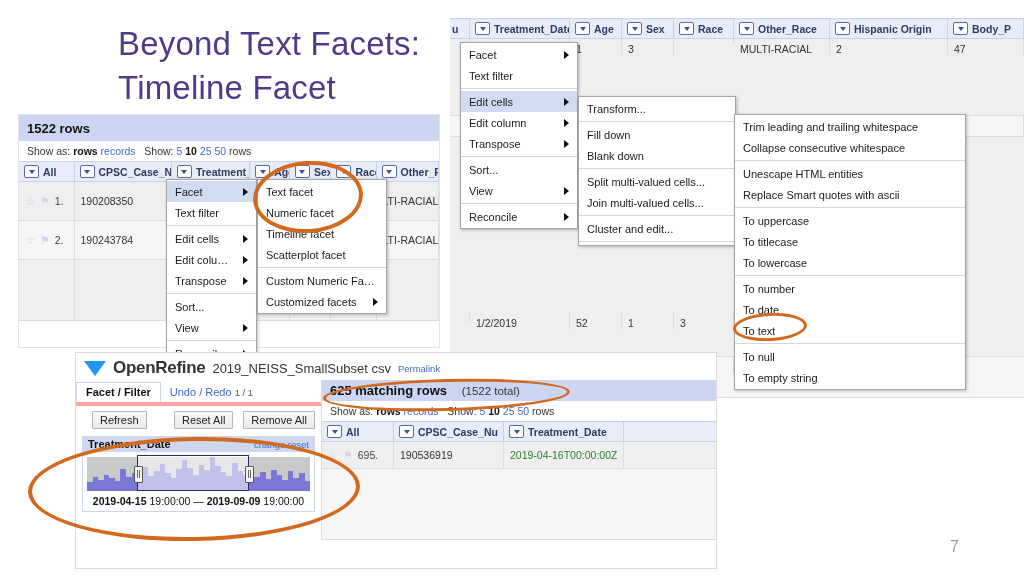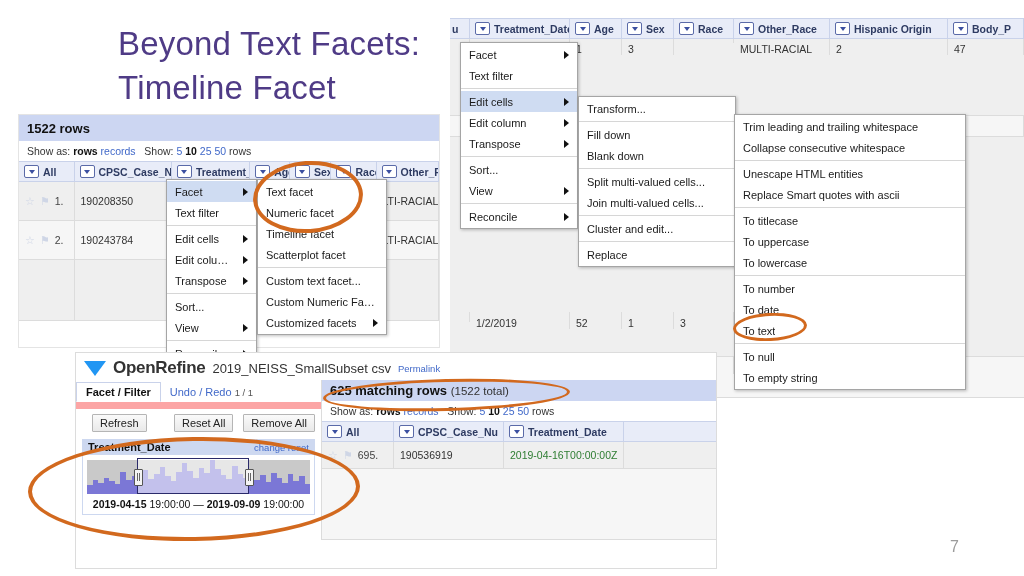--- a/index.html
+++ b/index.html
@@ -69,21 +69,21 @@
 
   
   #refine-app{left:75px;top:352px;width:640px;height:215px;background:#fff;}
   .refine-logo{
     width:0;height:0;border-left:11px solid transparent;border-right:11px solid transparent;
     border-top:15px solid #2196f3;
   }
   .refine-brand{font-size:17px;font-weight:bold;color:#333;letter-spacing:-.3px;}
   .refine-proj{font-size:13px;color:#333;}
   .refine-permalink{font-size:9.5px;color:#4169c9;}
-  .tabbar{border-bottom:7px solid #fca5a5;height:22px;display:flex;align-items:flex-end;}
+  .tabbar{border-bottom:4px solid #fca5a5;height:22px;display:flex;align-items:flex-end;}
   .tab{font-size:11px;font-weight:bold;padding:3px 9px;color:#111;border:1px solid #c9d2ea;
     border-bottom:1px solid #fff;background:#fff;}
   .tab.inactive{font-weight:normal;color:#4169c9;border:none;background:transparent;padding-bottom:4px;margin-top:35px;}
   .btn{
     border:1px solid #b5b5b5;background:linear-gradient(#fafafa,#e9e9e9);
     font-size:11px;padding:2px 7px;color:#222;border-radius:1px;margin-left:10px;
   }
   .facet-head{
     background:#cdd8f0;display:flex;align-items:center;justify-content:space-between;
     padding:2px 6px;font-size:11px;font-weight:bold;color:#111;
@@ -100,21 +100,21 @@
     position:absolute;width:7px;height:15px;background:#f4f4f4;border:1px solid #555;
     border-radius:1px;top:9px;
   }
   .hist .handle:after{content:"";position:absolute;left:2px;top:3px;width:1px;height:8px;
     background:#666;box-shadow:2px 0 0 #666;}
   .range-lbl{font-size:10.5px;color:#111;margin-top:4px;text-align:center;white-space:nowrap;}
   .range-lbl b{font-weight:bold;}
   .matchbar{
     background:#ccd6f2;font-size:13px;font-weight:bold;color:#111;padding:3px 8px;
   }
-  .matchbar .tot{font-weight:normal;font-size:11.5px;color:#333;}
+  .matchbar .tot{font-weight:normal;font-size:11.5px;color:#333;margin-left:11px;}
   .showas{font-size:10.5px;color:#333;padding:4px 8px;}
   .showas .lk{color:#4169c9;}
   .showas b{color:#111;}
   .star{color:#cfd6e6;font-size:11px;}
 </style>
 </head>
 <body>
 
 <div class="abs" id="slide-title">
   <span>Beyond Text Facets:</span>
@@ -268,23 +268,20 @@
       <span class="lbl">Numeric facet</span>
     </div>
     <div class="mi">
       <span class="lbl">Timeline facet</span>
     </div>
     <div class="mi">
       <span class="lbl">Scatterplot facet</span>
     </div>
     <div class="msep"></div>
     <div class="mi">
-      <span class="lbl">Custom text facet...</span>
-    </div>
-    <div class="mi">
       <span class="lbl">Custom Numeric Facet...</span>
     </div>
     <div class="mi">
       <span class="lbl">Customized facets</span>
       <span class="arw"></span>
     </div>
   </div>
 
 <div class="abs ellipse" style="left:253px;top:161px;width:110px;height:72px;transform:rotate(-4deg);"></div>
 
@@ -435,45 +432,42 @@
       <span class="lbl">Split multi-valued cells...</span>
     </div>
     <div class="mi">
       <span class="lbl">Join multi-valued cells...</span>
     </div>
     <div class="msep"></div>
     <div class="mi">
       <span class="lbl">Cluster and edit...</span>
     </div>
     <div class="msep"></div>
-    <div class="mi">
-      <span class="lbl">Replace</span>
-    </div>
   </div>
 
 <div class="abs menu" id="tr-transforms-menu" style="left:734px;top:114px;width:232px;">
     <div class="mi">
       <span class="lbl">Trim leading and trailing whitespace</span>
     </div>
     <div class="mi">
       <span class="lbl">Collapse consecutive whitespace</span>
     </div>
     <div class="msep"></div>
     <div class="mi">
       <span class="lbl">Unescape HTML entities</span>
     </div>
     <div class="mi">
       <span class="lbl">Replace Smart quotes with ascii</span>
     </div>
     <div class="msep"></div>
     <div class="mi">
+      <span class="lbl">To uppercase</span>
+    </div>
+    <div class="mi">
       <span class="lbl">To titlecase</span>
-    </div>
-    <div class="mi">
-      <span class="lbl">To uppercase</span>
     </div>
     <div class="mi">
       <span class="lbl">To lowercase</span>
     </div>
     <div class="msep"></div>
     <div class="mi">
       <span class="lbl">To number</span>
     </div>
     <div class="mi">
       <span class="lbl">To date</span>

